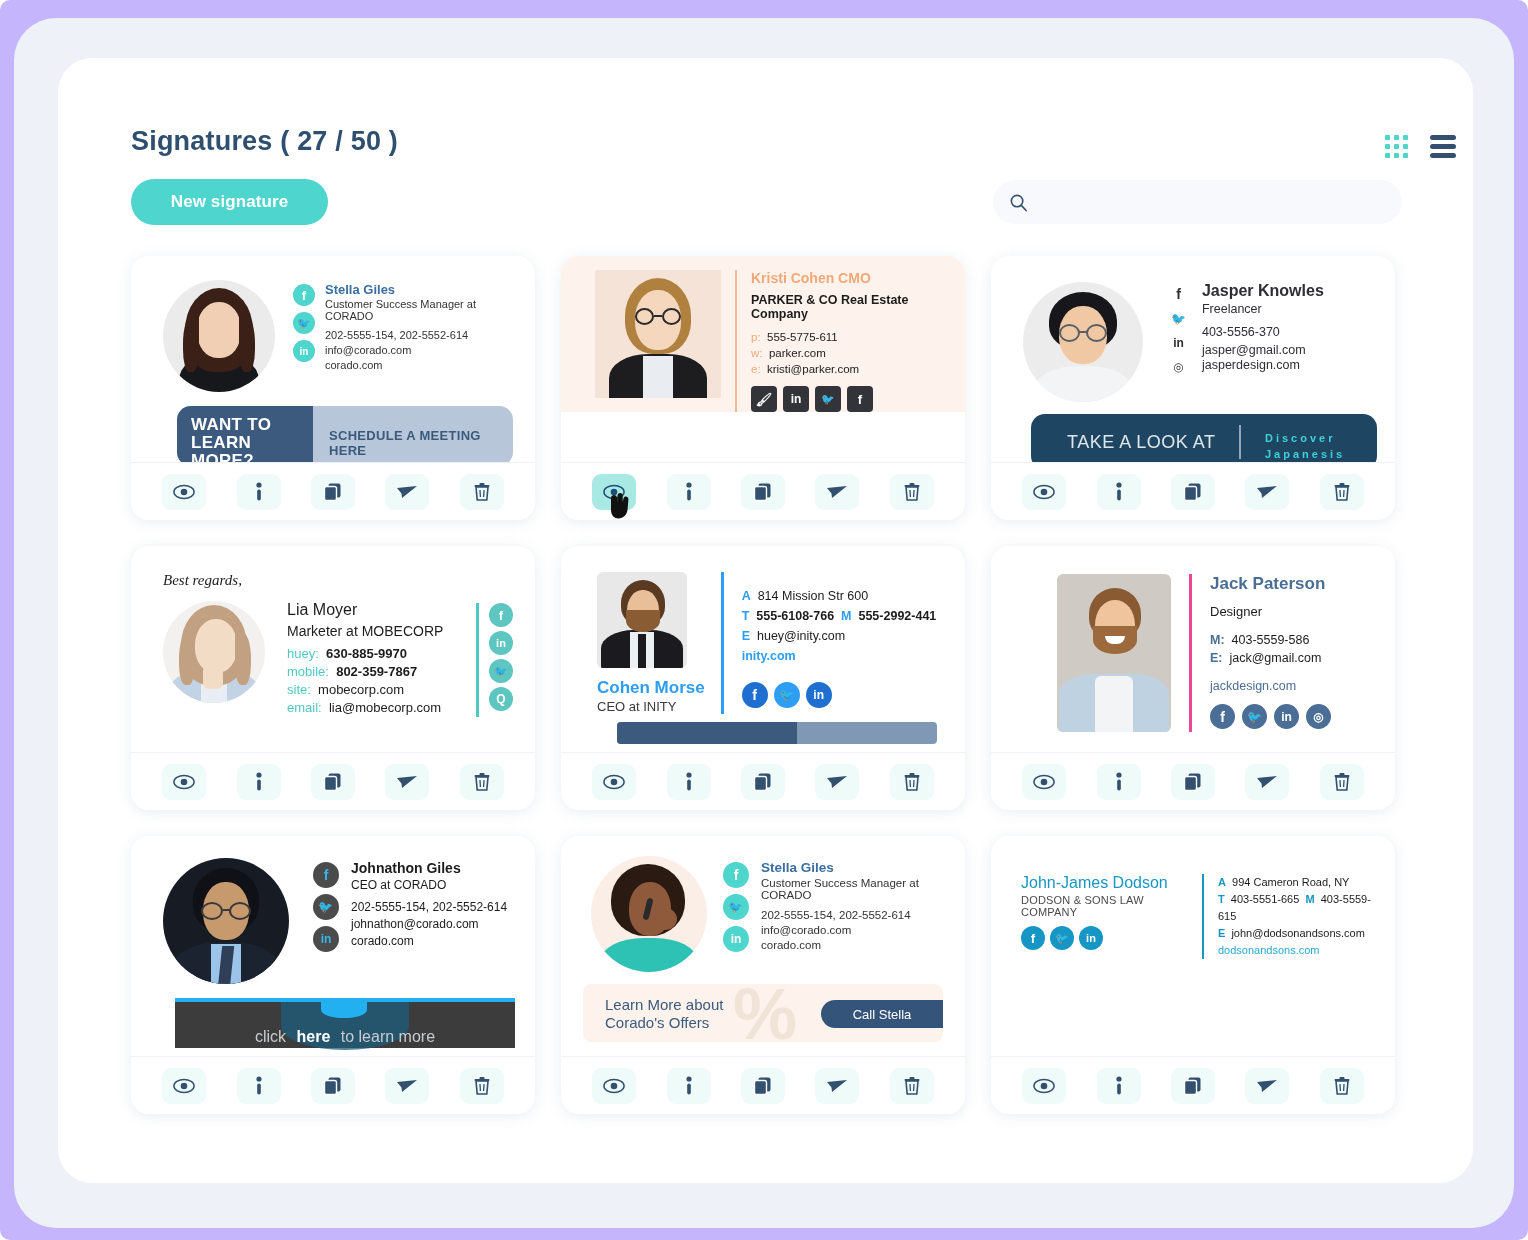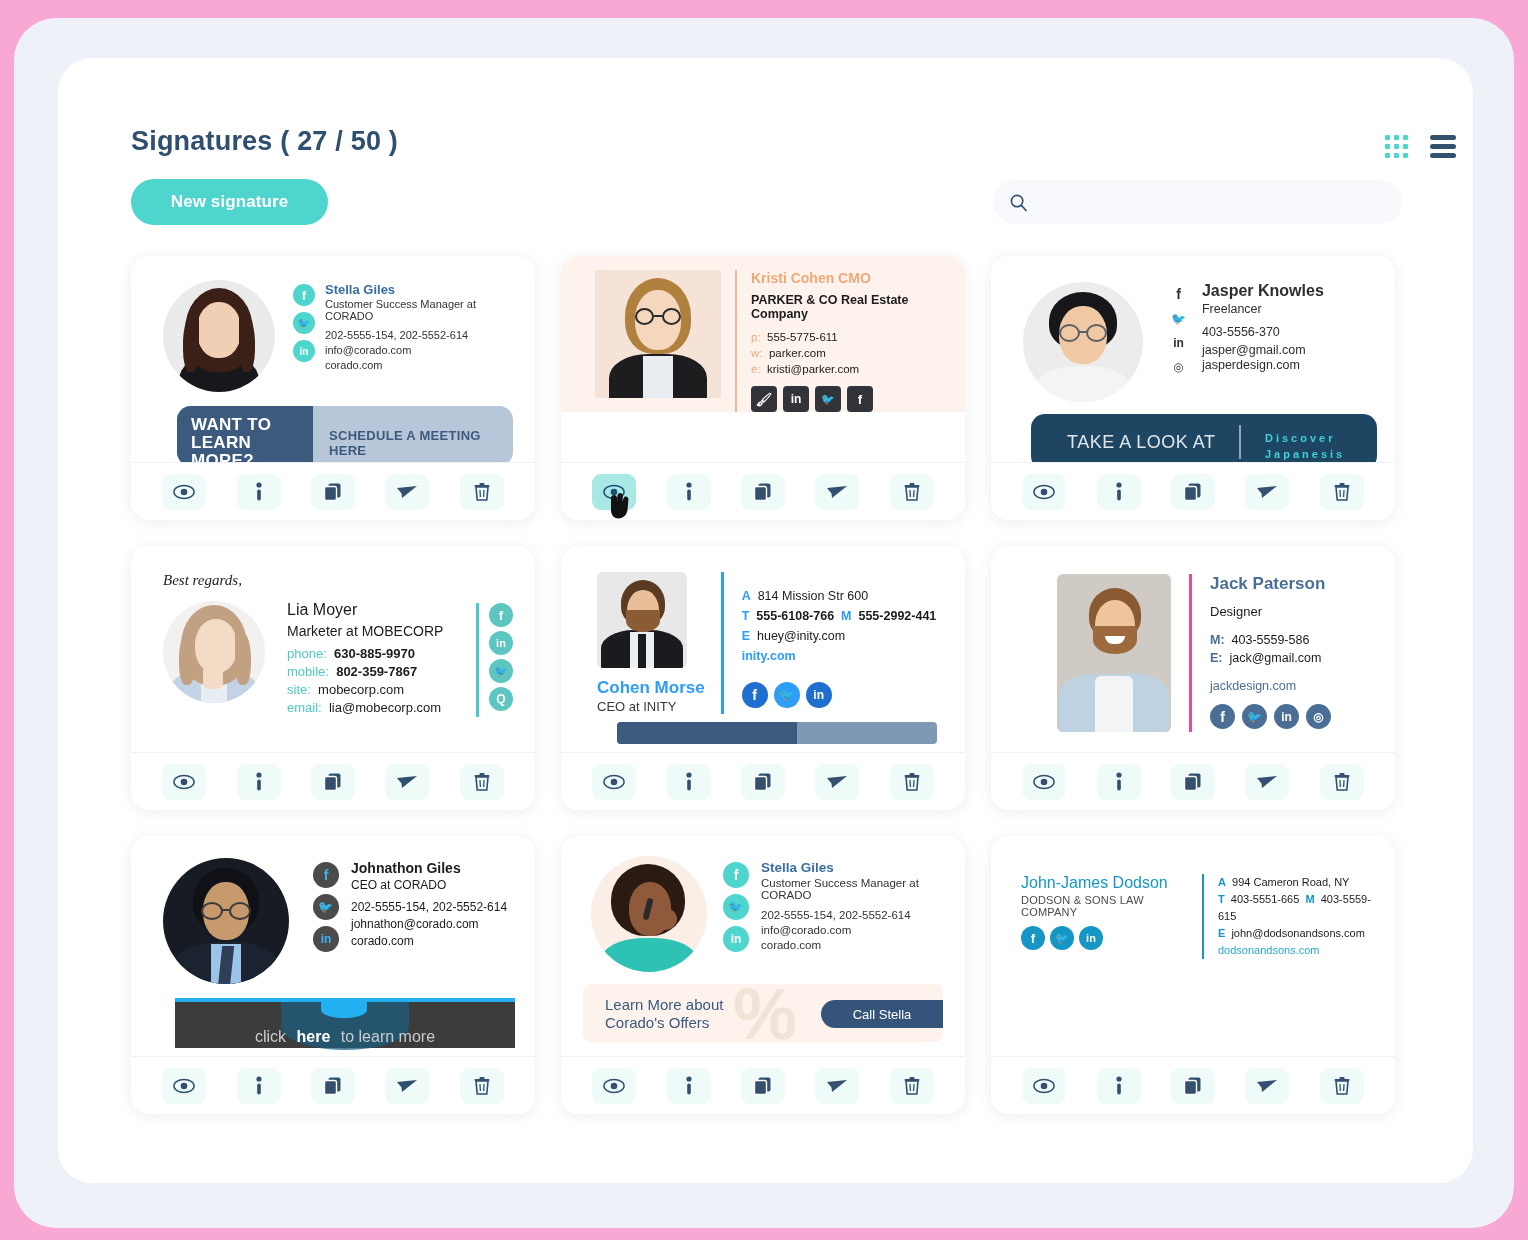--- a/index.html
+++ b/index.html
@@ -2,21 +2,21 @@
 <html><head>
 <meta charset="utf-8">
 <style>
   * { box-sizing: border-box; margin: 0; padding: 0; }
   html, body {
     width: 1528px; height: 1240px;
     background: #ffffff;
     font-family: "Liberation Sans", sans-serif;
     overflow: hidden;
   }
-  #root { position: relative; width: 1528px; height: 1240px; background:#f9a8d4; }
+  #root { position: relative; width: 1528px; height: 1240px; background:#c4b5fd;border-radius:10px; }
 
   
   .plate {
     position: absolute; left: 14px; top: 18px;
     width: 1500px; height: 1210px;
     background: #eef1f7; border-radius: 42px;
   }
   .panel {
     position: absolute; left: 58px; top: 58px;
     width: 1415px; height: 1125px;
@@ -393,21 +393,21 @@
                 <div class="hair" style="left:18px;top:4px;width:66px;height:80px;background:#c2a182;"></div>
                 <div class="face" style="left:32px;top:18px;width:42px;height:54px;background:#f3dcc6;"></div>
                 <div class="hair" style="left:16px;top:32px;width:16px;height:52px;background:#c2a182;border-radius:50% 0 40% 40%;"></div>
                 <div class="hair" style="left:72px;top:32px;width:16px;height:52px;background:#c2a182;border-radius:0 50% 40% 40%;"></div>
                 <div style="position:absolute;left:40px;top:64px;width:20px;height:24px;background:#f3dcc6;border-radius:6px;"></div>
               </div>
               <div style="margin-left:22px;flex:1;">
                 <div style="font-size:16px;color:#1c1c1c;">Lia Moyer</div>
                 <div style="font-size:14px;color:#1c1c1c;margin-top:4px;">Marketer at MOBECORP</div>
                 <div style="margin-top:6px;font-size:13px;line-height:18px;">
-                  <div><span style="color:#4fc8c2;">phone:</span>&nbsp;&nbsp;<span style="color:#1c1c1c;font-weight:600;">630-885-9970</span></div>
+                  <div><span style="color:#4fc8c2;">huey:</span>&nbsp;&nbsp;<span style="color:#1c1c1c;font-weight:600;">630-885-9970</span></div>
                   <div><span style="color:#4fc8c2;">mobile:</span>&nbsp;&nbsp;<span style="color:#1c1c1c;font-weight:600;">802-359-7867</span></div>
                   <div><span style="color:#4fc8c2;">site:</span>&nbsp;&nbsp;<span style="color:#1c1c1c;">mobecorp.com</span></div>
                   <div><span style="color:#4fc8c2;">email:</span>&nbsp;&nbsp;<span style="color:#1c1c1c;">lia@mobecorp.com</span></div>
                 </div>
               </div>
               <div style="border-left:3px solid #4fc8c2;padding-left:10px;display:flex;flex-direction:column;gap:4px;align-self:stretch;margin-top:2px;">
                 <div class="ic-circ" style="background:#5ec6c0;width:24px;height:24px;font-size:13px;">f</div>
                 <div class="ic-circ" style="background:#5ec6c0;width:24px;height:24px;font-size:11px;">in</div>
                 <div class="ic-circ" style="background:#5ec6c0;width:24px;height:24px;font-size:11px;">🐦</div>
                 <div class="ic-circ" style="background:#5ec6c0;width:24px;height:24px;font-size:12px;">Q</div>

